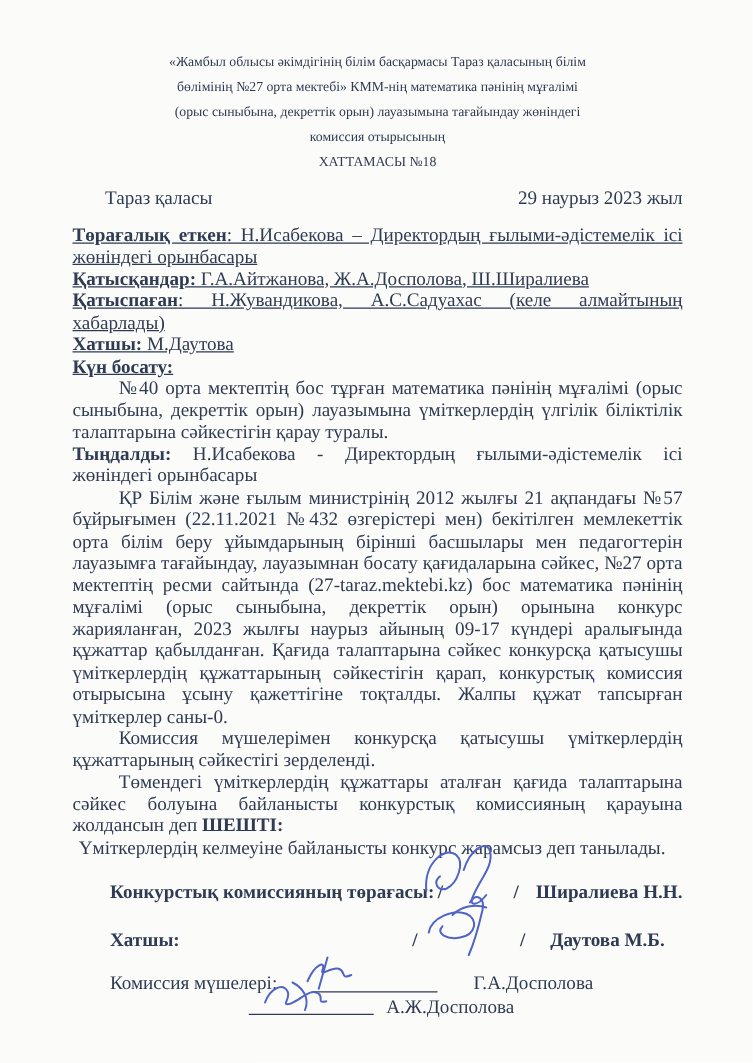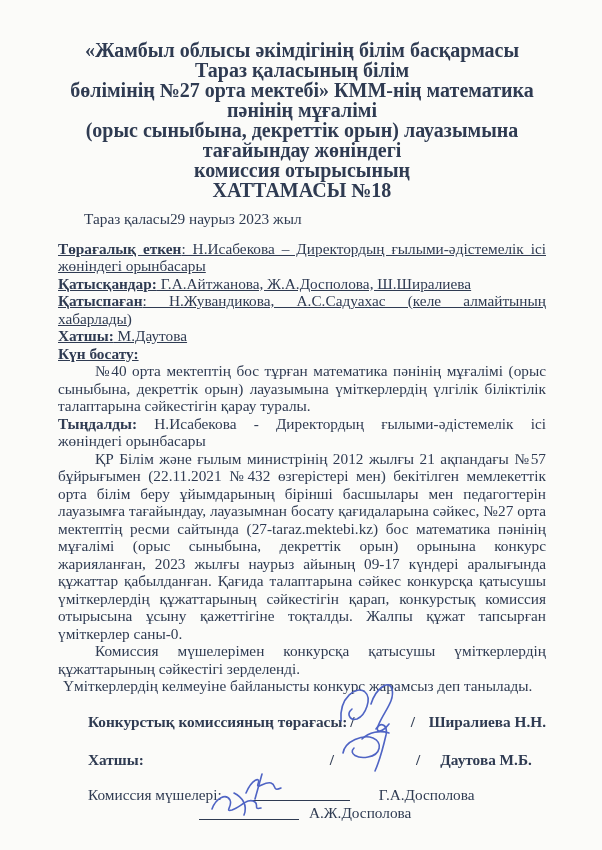--- a/index.html
+++ b/index.html
@@ -15,26 +15,27 @@
     background:var(--page_bg);
     color:var(--ink);
     font-family:"Liberation Serif","DejaVu Serif",serif;
     font-size:15.3px;
     line-height:17.5px;
     padding:40px 56px 0 58px;
     overflow:hidden;
   }
   .title{
     text-align:center;
-    font-weight:700;
-    font-size:20px;
+    font-weight:400;
+    font-size:11px;
     line-height:20px;
   }
   .date-row{
     display:flex;
+    justify-content:space-between;
     margin-top:10px;
     padding-left:26px;
   }
   .meta{margin-top:12px;text-decoration:underline;}
   p{margin:0;text-align:justify;}
   .b{font-weight:700;}
   .indent{text-indent:37px;}
   .small-indent{padding-left:5px;}
   
   .sig-section{margin-top:18px;}
@@ -94,20 +95,21 @@
     <p><span class="b">Қатыспаған</span><span>: Н.Жувандикова, А.С.Садуахас (келе алмайтының хабарлады)</span></p>
     <p><span class="b">Хатшы:</span><span> М.Даутова</span></p>
     <p><span class="b">Күн босату:</span></p>
   </div>
 
   <div>
     <p class="indent">№40 орта мектептің бос тұрған математика пәнінің мұғалімі (орыс сыныбына, декреттік орын) лауазымына үміткерлердің үлгілік біліктілік талаптарына сәйкестігін қарау туралы.</p>
     <p><span class="b">Тыңдалды:</span><span> Н.Исабекова - Директордың ғылыми-әдістемелік ісі жөніндегі орынбасары</span></p>
     <p class="indent">ҚР Білім және ғылым министрінің  2012 жылғы 21 ақпандағы №57 бұйрығымен (22.11.2021 №432 өзгерістері мен) бекітілген мемлекеттік орта білім беру ұйымдарының бірінші басшылары мен педагогтерін лауазымға тағайындау, лауазымнан босату қағидаларына сәйкес, №27 орта мектептің ресми сайтында (27-taraz.mektebi.kz) бос математика пәнінің мұғалімі (орыс сыныбына, декреттік орын) орынына конкурс жарияланған, 2023 жылғы наурыз айының 09-17 күндері аралығында құжаттар қабылданған.   Қағида  талаптарына  сәйкес   конкурсқа  қатысушы үміткерлердің құжаттарының сәйкестігін қарап,  конкурстық комиссия отырысына ұсыну қажеттігіне тоқталды.  Жалпы құжат тапсырған үміткерлер саны-0.</p>
     <p class="indent">Комиссия мүшелерімен конкурсқа қатысушы үміткерлердің құжаттарының сәйкестігі зерделенді.</p>
+    <p class="indent"><span>Төмендегі  үміткерлердің құжаттары аталған қағида талаптарына сәйкес болуына байланысты конкурстық комиссияның қарауына жолдансын деп </span><span class="b">ШЕШТІ:</span></p>
     <p class="small-indent">Үміткерлердің келмеуіне  байланысты конкурс жарамсыз деп танылады.</p>
   </div>
 
   <div class="sig-section">
 
     <div class="sig-row bold row-chairman">
       <span>Конкурстық комиссияның төрағасы:</span>
       <span class="gap-xs"></span>
       <span class="slash">/</span>
       <span class="gap-wide"></span>

